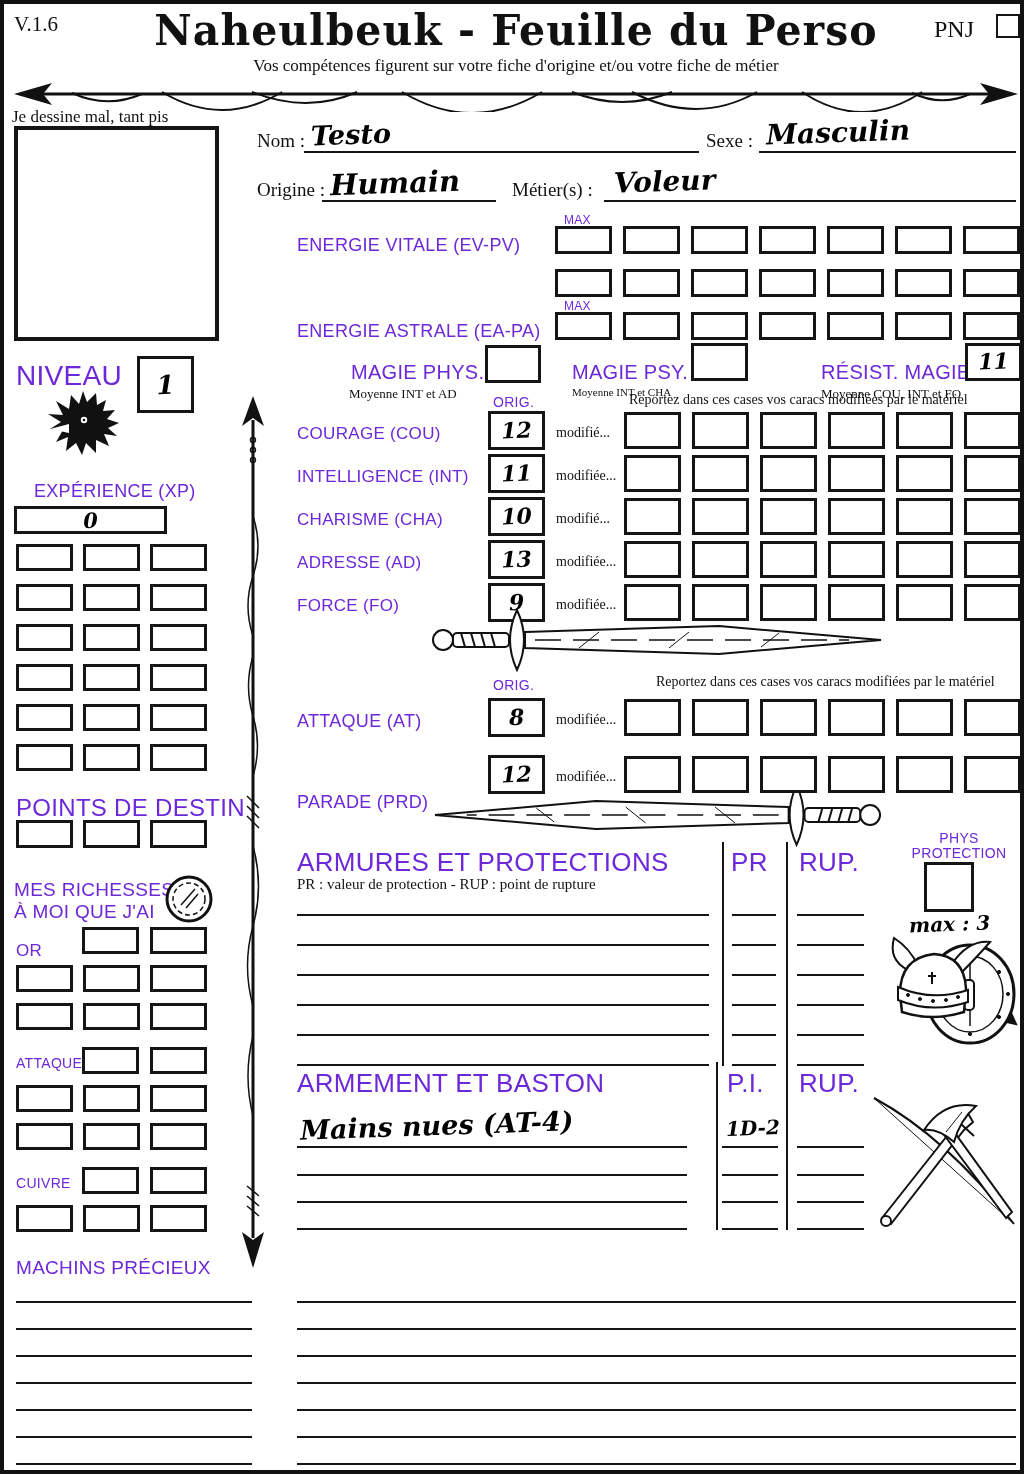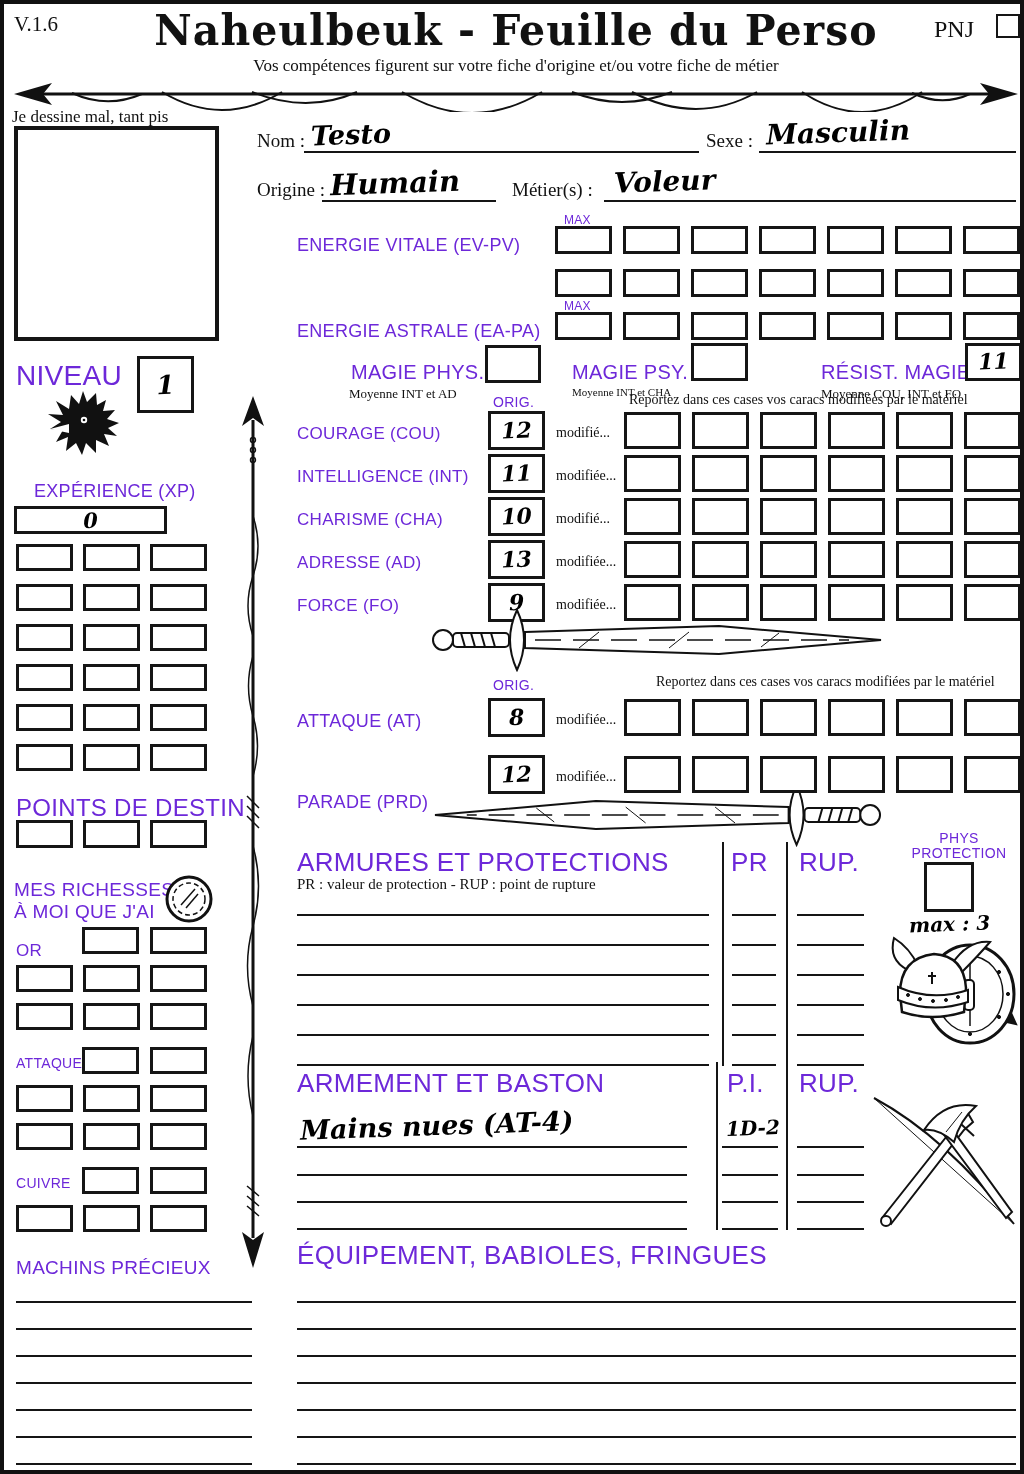--- a/index.html
+++ b/index.html
@@ -243,21 +243,20 @@
         <path d="M16 126 L92 30 L100 18 L107 30 L98 38 L25 132 Z"></path>
         <line x1="84" y1="22" x2="108" y2="44"></line>
         <circle cx="20" cy="129" r="5"></circle>
         <path d="M140 126 L70 32 L78 26 L146 120 Z"></path>
         <path d="M58 38 Q78 8 110 14 Q94 28 88 50 Q72 36 58 38 Z"></path>
         <line x1="96" y1="20" x2="80" y2="40" stroke-width="1"></line>
       </g>
     </svg>
   </div>
 
-  <div class="lbl" style="left:293px;top:1236px;font-size:26px;">ÉQUIPEMENT, BABIOLES, FRINGUES</div>
   <div></div>
 
   <div class="lbl" style="left:12px;top:356px;font-size:28px;">NIVEAU</div>
   <div class="box" style="left:133px;top:352px;width:57px;height:57px;"></div>
   <div class="hand handc" style="left:133px;top:366px;width:57px;font-size:26px;">1</div>
 
   <div class="abs" style="left:35px;top:383px;">
     <svg width="85" height="82" viewBox="0 0 85 82">
       <path fill="#111" d="M44 4 L48 15 L57 6 L58 18 L67 13 L64 24 L76 23 L68 32 L80 36 L69 41 L78 49 L65 47 L70 59 L57 53 L57 66 L47 56 L43 68 L37 56 L27 64 L29 50 L17 55 L24 43 L11 42 L22 35 L9 27 L24 28 L17 14 L30 22 L32 8 L40 17 Z"></path>
       <path fill="#fff" d="M11 42 L30 37 L30 46 Z"></path>

